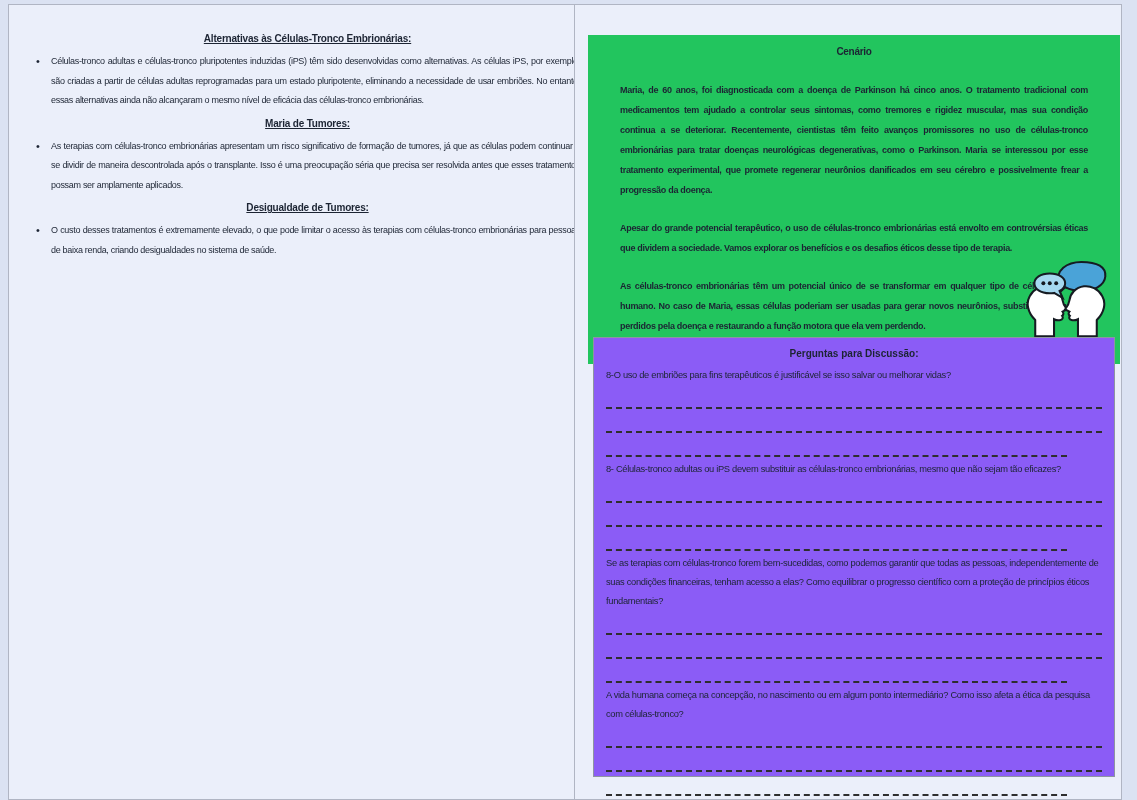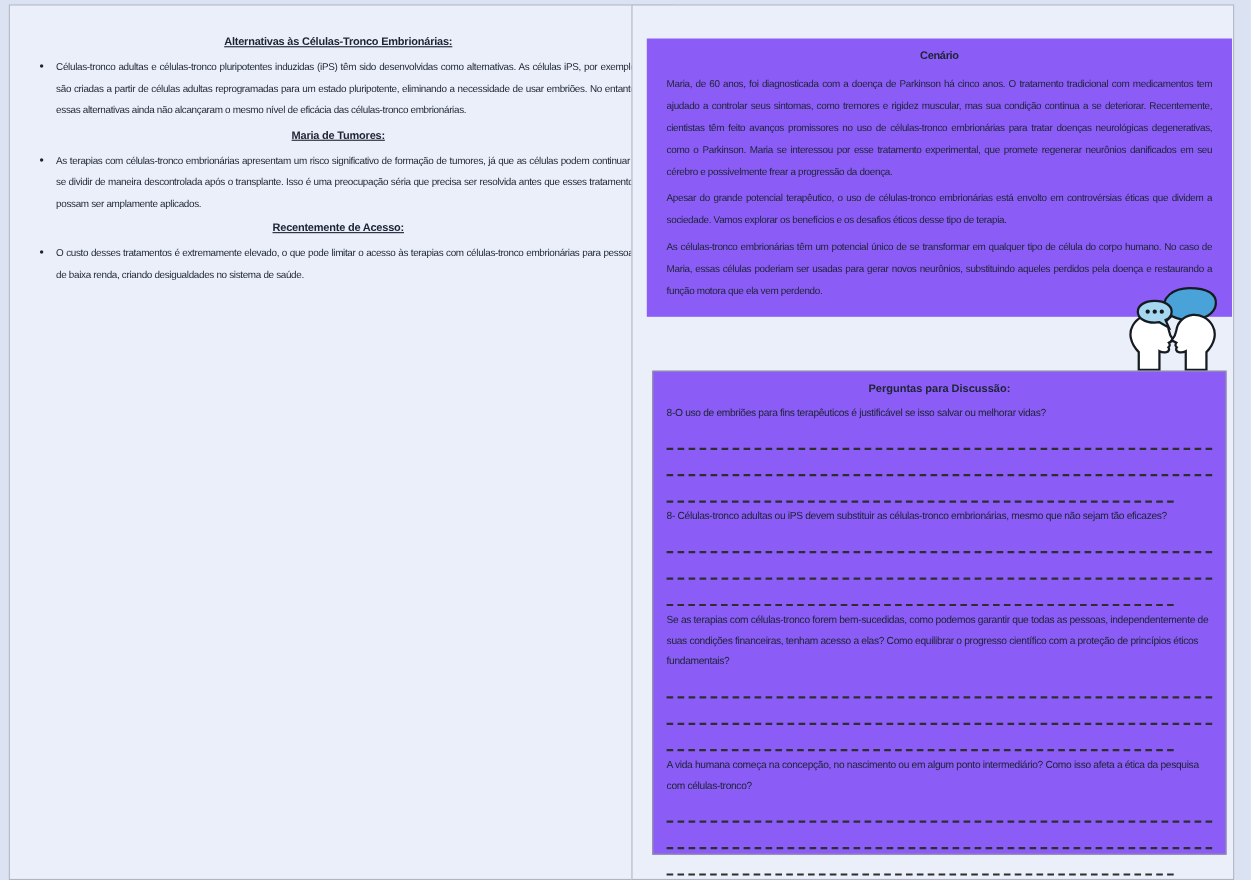--- a/index.html
+++ b/index.html
@@ -27,25 +27,25 @@
     position:relative;padding-left:16px;margin:0 0 3px 0;
     text-align:justify;font-size:9px;line-height:19.5px;letter-spacing:-0.3px;
   }
   .bullet-dot{
     position:absolute;left:1px;top:0;font-size:11px;line-height:19.5px;
   }
 
   
   .scenario-box{
     position:absolute;left:13px;right:1px;top:30px;
-    background:#8b5cf6;padding:7px 14px 10px;
+    background:#22c55e;padding:7px 14px 10px;
     font-size:9px;line-height:20px;letter-spacing:-0.3px;text-align:justify;
   }
   .scenario-title{text-align:center;font-weight:700;font-size:10px;line-height:20px;}
-  .scenario-paragraph{margin:4px;}
+  .scenario-paragraph{margin:18px;font-weight:bold;}
 
   
   .heads-icon{position:absolute;right:8px;top:252px;width:94px;height:80px;}
 
   
   .discussion-box{
     position:absolute;left:18px;top:332px;width:522px;height:440px;
     background:#8b5cf6;border:1px solid #8e95a1;box-sizing:border-box;
     padding:6px 12px 4px;
   }
@@ -68,21 +68,21 @@
       <span class="bullet-dot">•</span>
       <span>Células-tronco adultas e células-tronco pluripotentes induzidas (iPS) têm sido desenvolvidas como alternativas. As células iPS, por exemplo, são criadas a partir de células adultas reprogramadas para um estado pluripotente, eliminando a necessidade de usar embriões. No entanto, essas alternativas ainda não alcançaram o mesmo nível de eficácia das células-tronco embrionárias.</span>
     </div>
 
     <div class="section-heading">Maria de Tumores:</div>
     <div class="bullet-item">
       <span class="bullet-dot">•</span>
       <span>As terapias com células-tronco embrionárias apresentam um risco significativo de formação de tumores, já que as células podem continuar a se dividir de maneira descontrolada após o transplante. Isso é uma preocupação séria que precisa ser resolvida antes que esses tratamentos possam ser amplamente aplicados.</span>
     </div>
 
-    <div class="section-heading">Recentemente de Acesso:</div>
+    <div class="section-heading">Desigualdade de Tumores:</div>
     <div class="bullet-item">
       <span class="bullet-dot">•</span>
       <span>O custo desses tratamentos é extremamente elevado, o que pode limitar o acesso às terapias com células-tronco embrionárias para pessoas de baixa renda, criando desigualdades no sistema de saúde.</span>
     </div>
 
   </div>
 
   <div class="page page-right">
 
     <div class="scenario-box">

